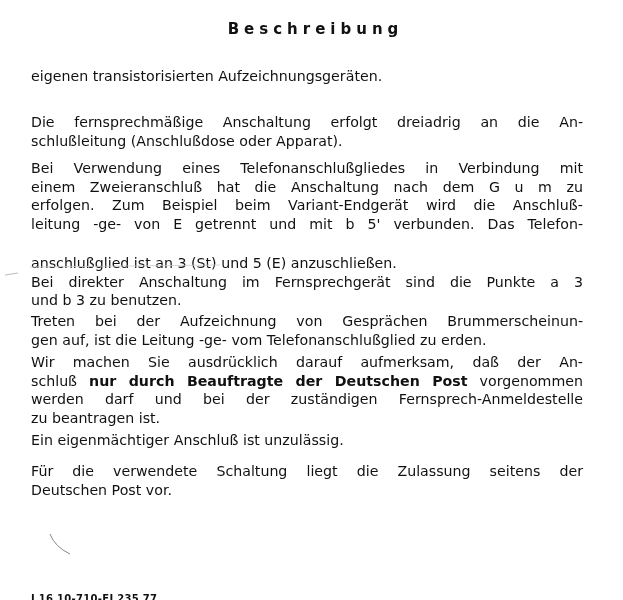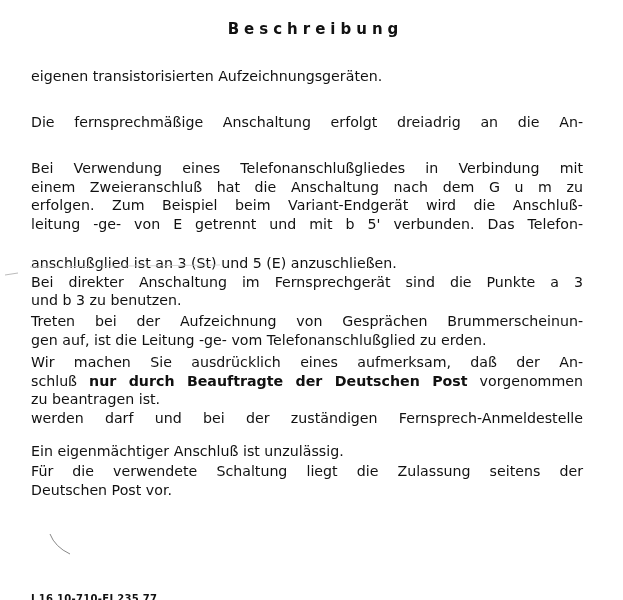--- a/index.html
+++ b/index.html
@@ -31,43 +31,44 @@
 <body>
 
 <div class="title">Beschreibung</div>
 
 <div class="para" style="top:67px;">
   <span class="line last">eigenen transistorisierten Aufzeichnungsgeräten.</span>
 </div>
 
 <div class="para" style="top:113px;">
   <span class="line">Die fernsprechmäßige Anschaltung erfolgt dreiadrig an die An-</span>
+  <span class="line last">schlußleitung (Anschlußdose oder Apparat).</span>
 </div>
 
 <div class="para" style="top:159px;">
   <span class="line">Bei Verwendung eines Telefonanschlußgliedes in Verbindung mit</span>
   <span class="line">einem Zweieranschluß hat die Anschaltung nach dem G u m zu</span>
   <span class="line">erfolgen. Zum Beispiel beim Variant-Endgerät wird die Anschluß-</span>
   <span class="line">leitung -ge- von E getrennt und mit b 5' verbunden. Das Telefon-</span>
   <span class="line last" style="margin-top:21px;">anschlußglied ist an 3 (St) und 5 (E) anzuschließen.</span>
   <span class="line">Bei direkter Anschaltung im Fernsprechgerät sind die Punkte a 3</span>
   <span class="line last">und b 3 zu benutzen.</span>
 </div>
 
 <div class="para" style="top:312px;">
   <span class="line">Treten bei der Aufzeichnung von Gesprächen Brummerscheinun-</span>
   <span class="line last">gen auf, ist die Leitung -ge- vom Telefonanschlußglied zu erden.</span>
 </div>
 
 <div class="para" style="top:353px;">
-  <span class="line">Wir machen Sie ausdrücklich eines aufmerksam, daß der An-</span>
+  <span class="line">Wir machen Sie ausdrücklich darauf aufmerksam, daß der An-</span>
   <span class="line"><span>schluß </span><span class="bold">nur durch Beauftragte der Deutschen Post</span><span> vorgenommen</span></span>
+  <span class="line">werden darf und bei der zuständigen Fernsprech-Anmeldestelle</span>
   <span class="line last">zu beantragen ist.</span>
-  <span class="line">werden darf und bei der zuständigen Fernsprech-Anmeldestelle</span>
-  <span class="line last" style="margin-top:15px;">Ein eigenmächtiger Anschluß ist unzulässig.</span>
+  <span class="line last" style="margin-top:4px;">Ein eigenmächtiger Anschluß ist unzulässig.</span>
 </div>
 
 <div class="para" style="top:462px;">
   <span class="line">Für die verwendete Schaltung liegt die Zulassung seitens der</span>
   <span class="line last">Deutschen Post vor.</span>
 </div>
 
 <svg class="scratch" style="left:0;top:255px;" width="250" height="30">
   <line x1="5" y1="20" x2="18" y2="18" stroke="#bbbbbb" stroke-width="1"></line>
   <line x1="30" y1="12" x2="220" y2="10" stroke="#cccccc" stroke-width="0.8"></line>

